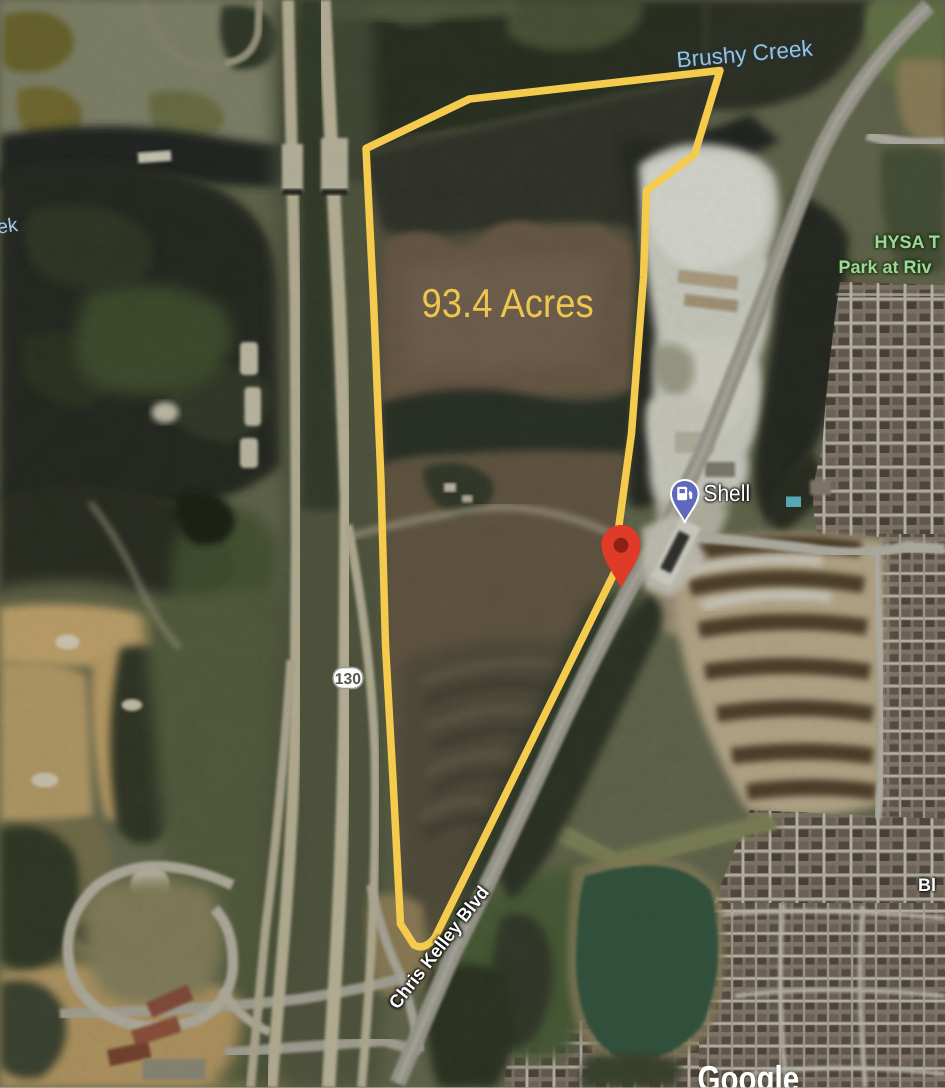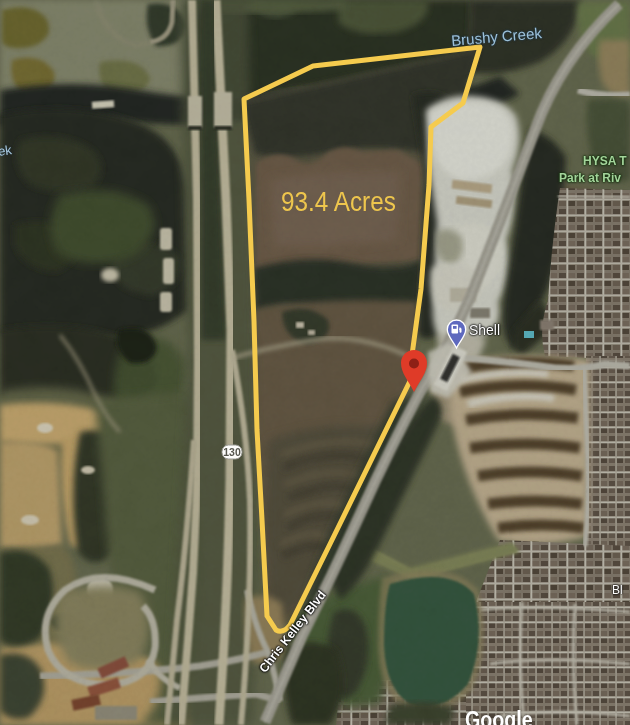--- a/index.html
+++ b/index.html
@@ -320,16 +320,16 @@
 <div style="position:absolute;left:451px;top:28px;color:#9cc0d8;font-size:15px;transform:rotate(-5deg);text-shadow:0 0 2px #223a4e,0 0 2px #223a4e;">Brushy Creek</div>
 
 <div style="position:absolute;left:-2px;top:143px;color:#a8c8de;font-size:13px;transform:rotate(-8deg);text-shadow:0 0 2px #223a4e;">ek</div>
 
 <div style="position:absolute;left:559px;top:153px;color:#a3d49a;font-size:12px;font-weight:bold;line-height:17px;text-shadow:0 0 2px #15320f,0 0 2px #15320f,0 0 3px #15320f;white-space:nowrap;"><span style="padding-left:24px;">HYSA T</span><br>Park at Riv</div>
 
 <div style="position:absolute;left:469px;top:321px;color:#ffffff;font-size:15.5px;transform:scaleX(0.9);transform-origin:left top;text-shadow:0 0 2px #000,0 0 2px #000,0 0 3px #000;">Shell</div>
 
 <div style="position:absolute;left:262px;top:664px;color:#ffffff;font-size:12.5px;font-weight:bold;transform:rotate(-52deg) scaleX(0.97);transform-origin:left center;text-shadow:0 0 2px #000,0 0 2px #000,0 0 3px #000;white-space:nowrap;">Chris Kelley Blvd</div>
 
-<div style="position:absolute;left:612px;top:583px;color:#ffffff;font-size:12px;font-weight:normal;text-shadow:0 0 2px #000,0 0 2px #000;">Bl</div>
+<div style="position:absolute;left:612px;top:583px;color:#ffffff;font-size:12px;font-weight:bold;text-shadow:0 0 2px #000,0 0 2px #000;">Bl</div>
 
 <div style="position:absolute;left:465px;top:706px;color:#ffffff;font-size:24px;font-weight:bold;transform:scaleX(0.82);transform-origin:left top;text-shadow:0 0 3px rgba(0,0,0,0.4);">Google</div>
 </div>
 
 </body></html>

